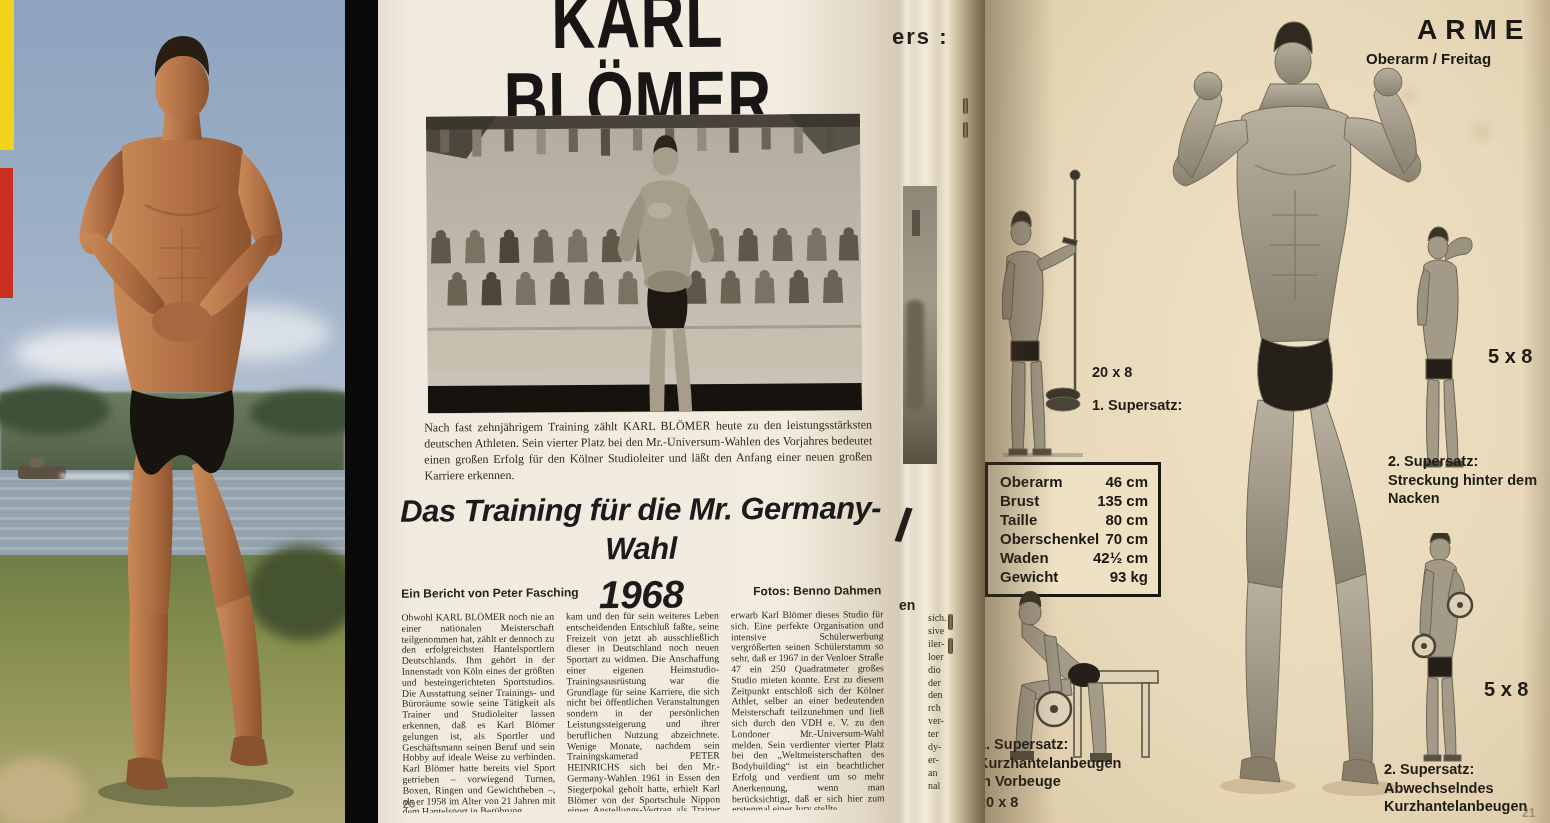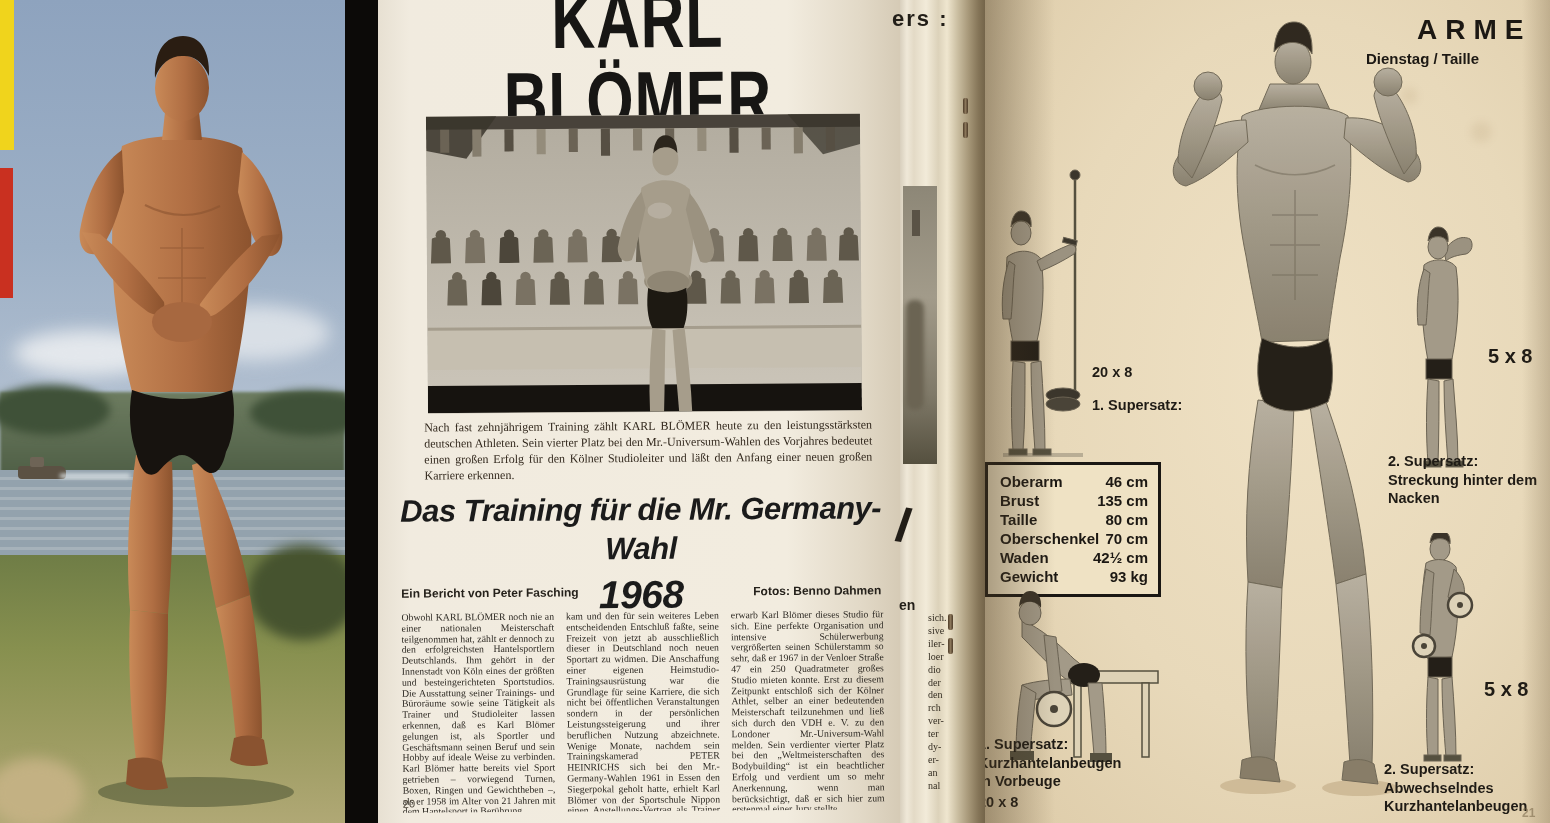--- a/index.html
+++ b/index.html
@@ -60,21 +60,21 @@
 
   
   .gutter{position:absolute;left:900px;top:0;width:87px;height:823px;
       background:linear-gradient(90deg,#d8cfbd 0%,#efe8d8 8%,#e3dac6 16%,#f2ebd9 30%,#dcd2ba 44%,
                  #efe6cf 54%,#cbbfa2 66%,#a99a7b 78%,#857558 90%,#6e5f45 100%);}
   .sliver-photo{position:absolute;left:903px;top:186px;width:34px;height:278px;
       background:linear-gradient(180deg,#8d8777 0%,#a29b8a 40%,#7f7968 75%,#55503f 100%);}
   .sliver-flag{position:absolute;left:912px;top:210px;width:8px;height:26px;background:#5a5346;}
   .sliver-fig{position:absolute;left:906px;top:300px;width:18px;height:110px;background:#6b6453;border-radius:8px;filter:blur(2px);}
   .frag{position:absolute;color:#221e18;font-weight:700;}
-  .frag-top{left:892px;top:6px;font-size:22px;letter-spacing:2px;}
+  .frag-top{left:892px;top:24px;font-size:22px;letter-spacing:2px;}
   .frag-wahl{left:896px;top:498px;font-size:48px;font-style:italic;font-weight:900;transform:rotate(8deg);}
   .frag-en{left:899px;top:597px;font-size:14px;}
   .frag-lines{position:absolute;left:928px;top:612px;width:50px;font-family:"Liberation Serif",serif;
       font-size:10px;line-height:12.9px;color:#342d22;text-align:left;white-space:pre-line;font-weight:400;}
   .staple{position:absolute;width:5px;height:16px;background:linear-gradient(90deg,#4e3c28,#8a765a,#4e3c28);border-radius:2px;}
   .st1{left:963px;top:98px;} .st2{left:963px;top:122px;}
   .st3{left:948px;top:614px;} .st4{left:948px;top:638px;}
 
   
   .page-workout{position:absolute;left:985px;top:0;width:565px;height:823px;overflow:hidden;
@@ -337,21 +337,21 @@
         <circle cx="288" cy="82" r="14" fill="url(#skinG)"></circle>
 
         <path d="M162,338 C186,350 212,350 228,338 C234,362 234,386 228,402 C202,414 182,414 164,402 C156,386 156,362 162,338 Z" fill="#1f1a13"></path>
 
         <ellipse cx="193" cy="62" rx="18" ry="22" fill="url(#skinG)"></ellipse>
         <path d="M174,52 C175,30 183,22 194,22 C206,22 213,32 212,54 C205,40 184,38 174,52 Z" fill="#2b241b"></path>
       </g>
     </svg>
 
     <div class="arme-title">ARME</div>
-    <div class="arme-sub">Dienstag / Taille</div>
+    <div class="arme-sub">Oberarm / Freitag</div>
 
     <svg class="pw-svg svg-pulley" viewBox="0 0 115 300">
       <g stroke="#6b6353" stroke-width="1">
         <line x1="92" y1="6" x2="92" y2="228" stroke="#55503f" stroke-width="2.5"></line>
         <circle cx="92" cy="10" r="5" fill="#3b362c"></circle>
         <ellipse cx="80" cy="230" rx="17" ry="7" fill="#3b362c"></ellipse>
         <ellipse cx="80" cy="239" rx="17" ry="7" fill="#4a4438"></ellipse>
         <rect x="20" y="288" width="80" height="4" fill="#8a8170" opacity="0.5" stroke="none"></rect>
         <path d="M24,92 C34,84 50,84 58,94 C62,120 60,150 54,176 L30,178 C24,150 22,120 24,92 Z" fill="#a39a88"></path>
         <path d="M54,96 C64,90 76,84 86,80 C92,78 95,84 91,89 C80,96 68,102 58,106 Z" fill="#9b9280"></path>

